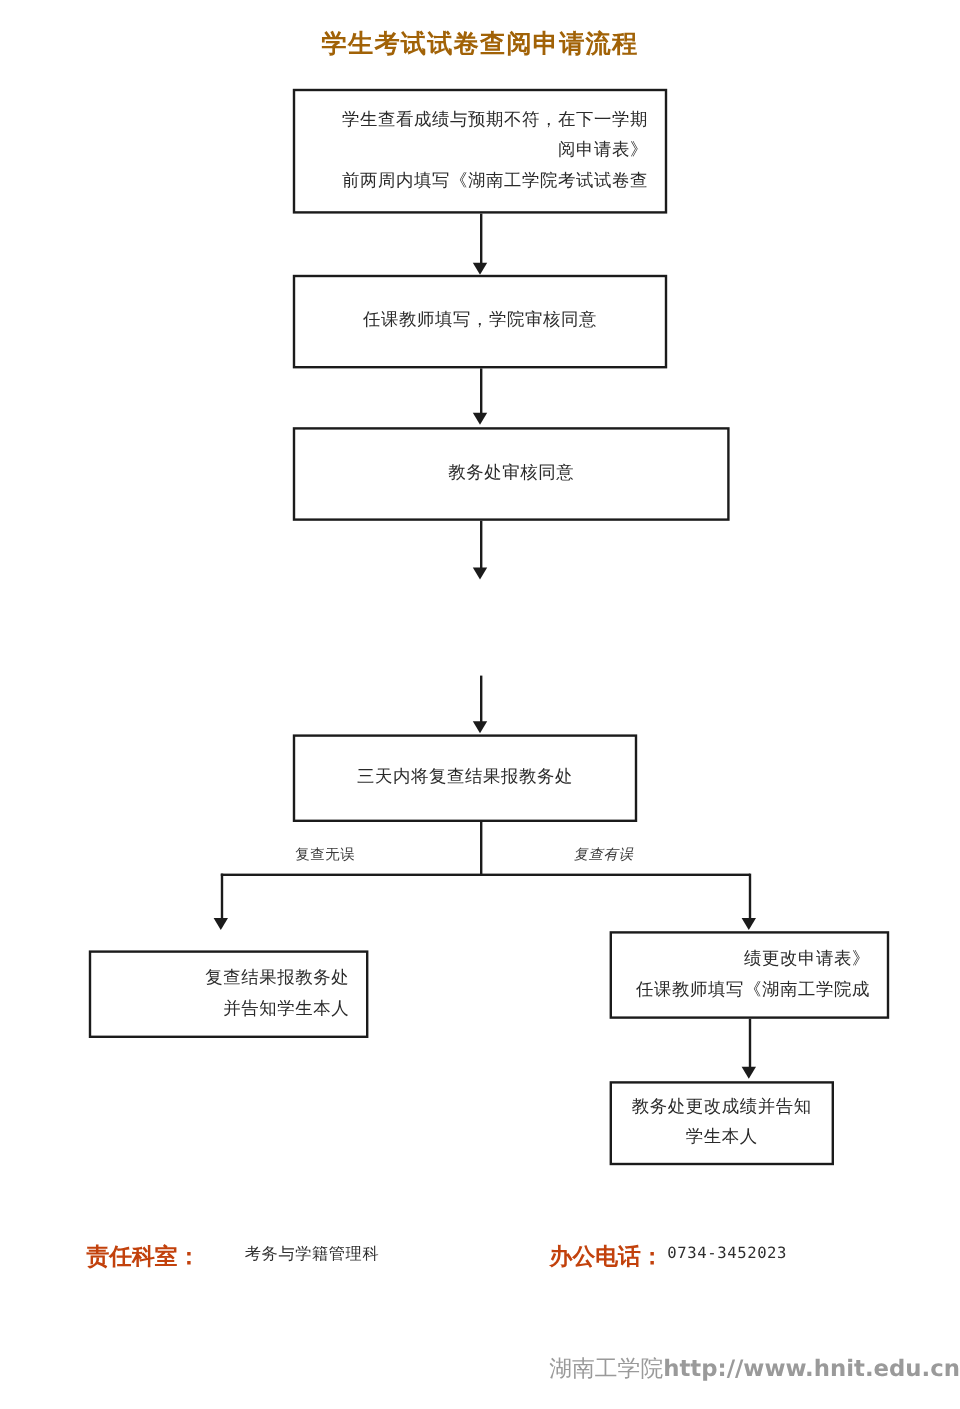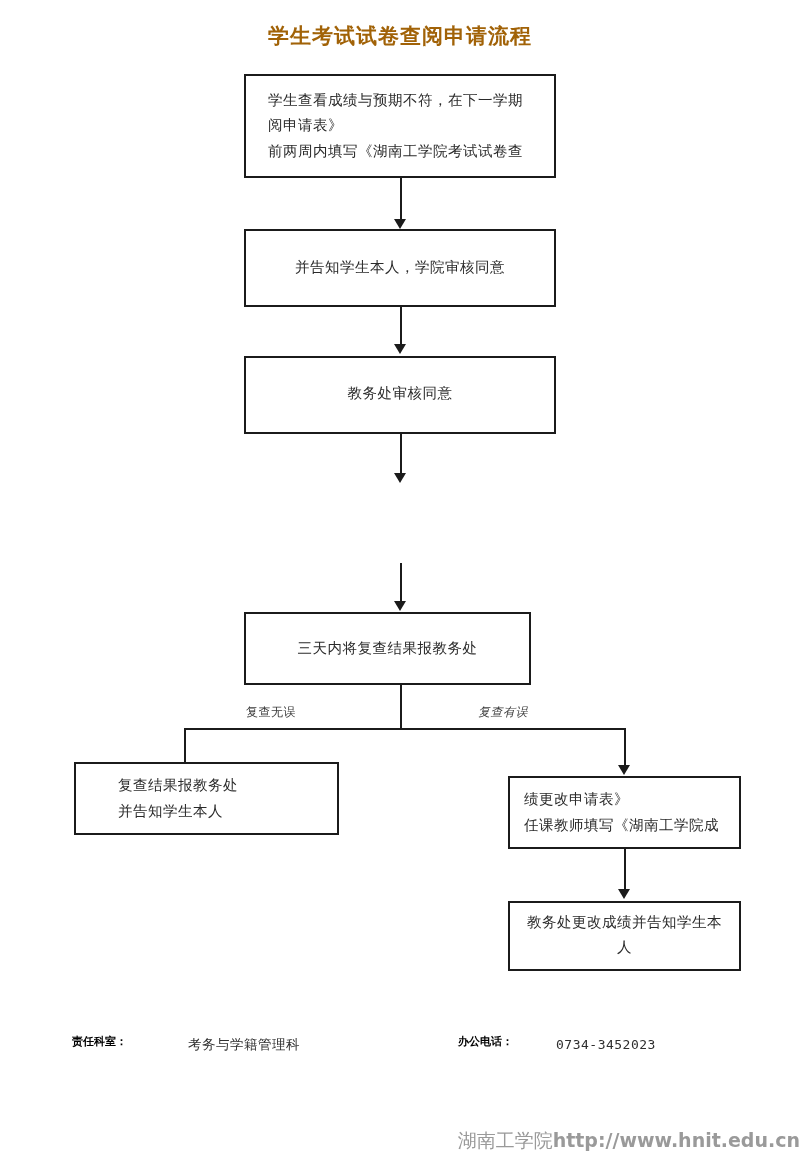--- a/index.html
+++ b/index.html
@@ -44,21 +44,21 @@
     color: #2a2a2a;
     font-size: 14.5px;
     line-height: 1.75;
     letter-spacing: 0.5px;
   }
   .box .txt {
     width: 100%;
     padding: 0 14px;
   }
   .box.center .txt { text-align: center; }
-  .box.left .txt   { text-align: left; }
+  .box.left .txt   { text-align: right; }
   .box.indent .txt { padding-left: 22px; }
 
   
   .vline {
     position: absolute;
     width: 0;
     border-left: 2.5px solid #1b1b1b;
   }
   .hline {
     position: absolute;
@@ -88,22 +88,22 @@
     position: absolute;
     left: 0;
     top: 1034px;
     width: 800px;
     height: 24px;
   }
   .foot-label {
     position: absolute;
     font-family: "DejaVu Sans", "Liberation Sans", sans-serif;
     font-weight: bold;
-    font-size: 11px;
-    color: #000000;
+    font-size: 19px;
+    color: #c2410c;
     white-space: nowrap;
   }
   .foot-value {
     position: absolute;
     font-size: 13.5px;
     color: #2e2e2e;
     white-space: nowrap;
     letter-spacing: 0.5px;
   }
   .foot-value.mono {
@@ -145,28 +145,28 @@
       <div>阅申请表》</div>
       <div>前两周内填写《湖南工学院考试试卷查</div>
     </div>
   </div>
 
   <div class="vline" style="left:400px; top:178px; height:42px;"></div>
   <div class="arrowhead" style="left:394px; top:219px;"></div>
 
   <div class="box center" style="left:244px; top:229px; width:312px; height:78px;">
     <div class="txt">
-      <div>并告知学生本人，学院审核同意</div>
+      <div>任课教师填写，学院审核同意</div>
     </div>
   </div>
 
   <div class="vline" style="left:400px; top:307px; height:38px;"></div>
   <div class="arrowhead" style="left:394px; top:344px;"></div>
 
-  <div class="box center" style="left:244px; top:356px; width:312px; height:78px;font-family:Liberation Mono, monospace;">
+  <div class="box center" style="left:244px; top:356px; width:364px; height:78px;">
     <div class="txt">
       <div>教务处审核同意</div>
     </div>
   </div>
 
   <div class="vline" style="left:400px; top:434px; height:40px;"></div>
   <div class="arrowhead" style="left:394px; top:473px;"></div>
 
 
   <div class="vline" style="left:400px; top:563px; height:39px;"></div>
@@ -183,46 +183,46 @@
 
   <div class="branch-label" style="left:246px; top:704px;">复查无误</div>
   <div class="branch-label" style="left:478px; top:704px;font-style:italic;">复查有误</div>
 
   <div class="vline" style="left:184px; top:728px; height:38px;"></div>
   <div class="arrowhead" style="left:178px; top:765px;"></div>
 
   <div class="vline" style="left:624px; top:728px; height:38px;"></div>
   <div class="arrowhead" style="left:618px; top:765px;"></div>
 
-  <div class="box left indent" style="left:74px; top:762px; width:265px; height:73px;padding-left:20px;">
+  <div class="box left indent" style="left:74px; top:792px; width:233px; height:73px;padding-left:20px;">
     <div class="txt">
       <div>复查结果报教务处</div>
       <div>并告知学生本人</div>
     </div>
   </div>
 
   <div class="box left" style="left:508px; top:776px; width:233px; height:73px;">
     <div class="txt">
       <div>绩更改申请表》</div>
       <div>任课教师填写《湖南工学院成</div>
     </div>
   </div>
 
   <div class="vline" style="left:624px; top:849px; height:41px;"></div>
   <div class="arrowhead" style="left:618px; top:889px;"></div>
 
-  <div class="box center" style="left:508px; top:901px; width:233px; height:70px;font-family:Liberation Mono, monospace;">
+  <div class="box center" style="left:508px; top:901px; width:187px; height:70px;">
     <div class="txt">
       <div>教务处更改成绩并告知学生本人</div>
     </div>
   </div>
 
   <div class="footer-row">
     <div class="foot-label" style="left:72px; top:0;">责任科室：</div>
-    <div class="foot-value" style="left:188px; top:2px;">考务与学籍管理科</div>
+    <div class="foot-value" style="left:204px; top:2px;">考务与学籍管理科</div>
     <div class="foot-label" style="left:458px; top:0;">办公电话：</div>
     <div class="foot-value mono" style="left:556px; top:3px;">0734-3452023</div>
   </div>
 
   <div class="watermark">
     <span class="wm-cn">湖南工学院</span><span class="wm-url">http://www.hnit.edu.cn</span>
   </div>
 
 </div>
 

